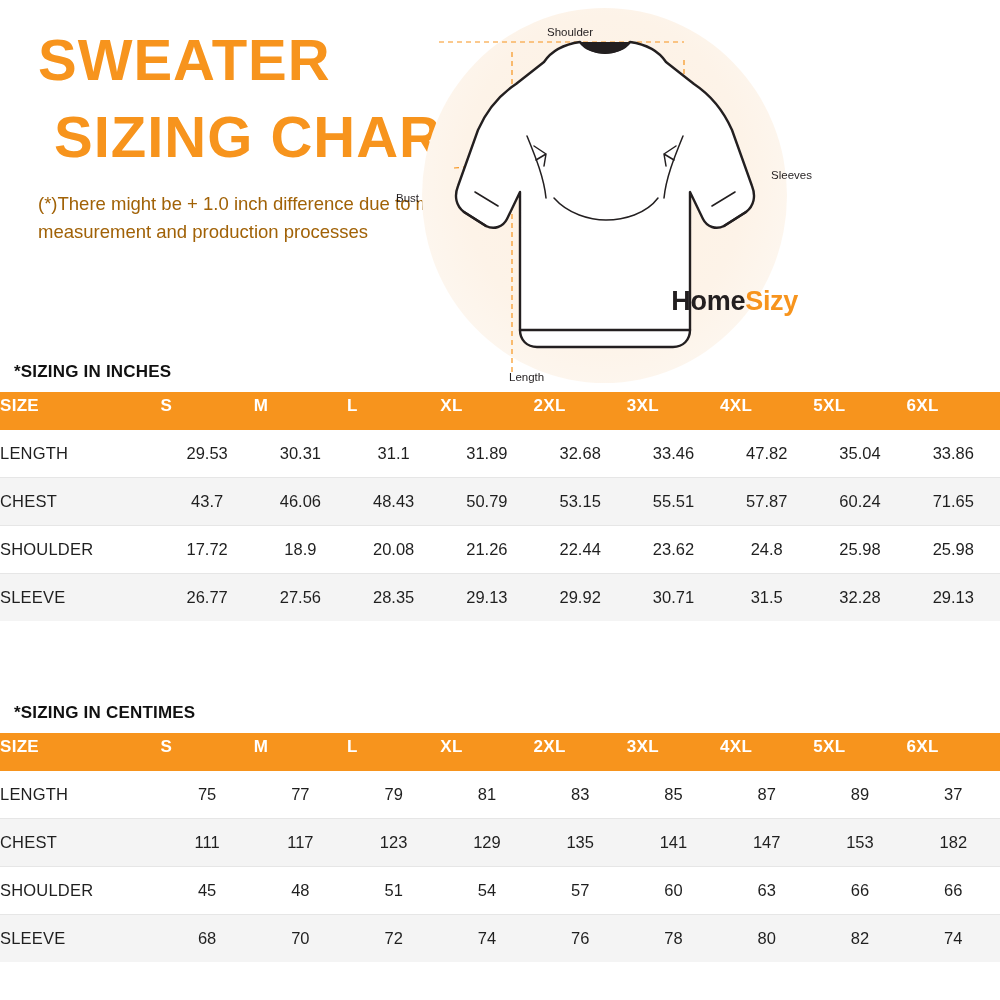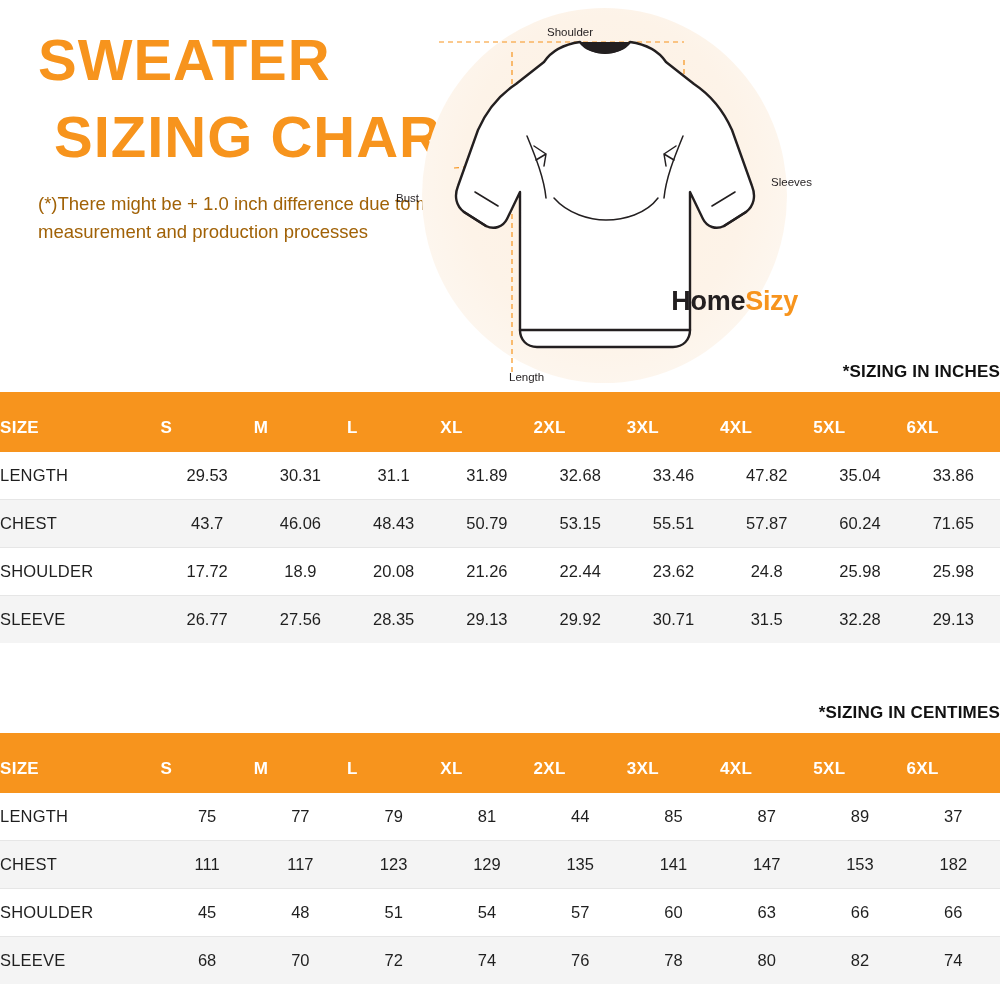--- a/index.html
+++ b/index.html
@@ -80,48 +80,47 @@
   }
   .brand .home { color: #231f20; }
   .brand .sizy { color: #F7941D; }
 
   .anno {
     position: absolute;
     font-size: 11.5px;
     color: #231f20;
   }
   .anno-shoulder { left: 153px; top: 26px; }
-  .anno-sleeves  { right: 2px;  top: 176px; text-align: center; }
+  .anno-sleeves  { right: 2px;  top: 169px; text-align: center; }
   .anno-bust     { left: 2px;   top: 192px; }
   .anno-length   { left: 115px; top: 371px; }
 
   
   .section-label {
     font-size: 17px;
     font-weight: bold;
     color: #111;
     margin: 0 0 10px 14px;
     letter-spacing: 0.2px;
-    text-align: right;
   }
   .section-inches { position: absolute; left: 0; top: 362px; width: 1000px; }
   .section-cm     { position: absolute; left: 0; top: 703px; width: 1000px; }
 
   table.size-table {
     border-collapse: collapse;
     width: 1000px;
     table-layout: fixed;
   }
   table.size-table th {
     background: #F7941D;
     color: #ffffff;
     font-size: 17px;
     font-weight: bold;
     text-align: left;
-    padding: 26px 0 14px 0;
+    padding: 4px 0 14px 0;
     letter-spacing: 0.3px;
   }
   table.size-table td {
     font-size: 16.5px;
     color: #1f1f1f;
     padding: 14px 0;
     text-align: center;
   }
   table.size-table td.rowhead {
     text-align: left;
@@ -309,21 +308,21 @@
         <th>6XL</th>
       </tr>
     </thead>
     <tbody>
       <tr>
         <td class="rowhead">LENGTH</td>
         <td>75</td>
         <td>77</td>
         <td>79</td>
         <td>81</td>
-        <td>44</td>
+        <td>83</td>
         <td>85</td>
         <td>87</td>
         <td>89</td>
         <td>37</td>
       </tr>
       <tr>
         <td class="rowhead">CHEST</td>
         <td>111</td>
         <td>117</td>
         <td>123</td>

